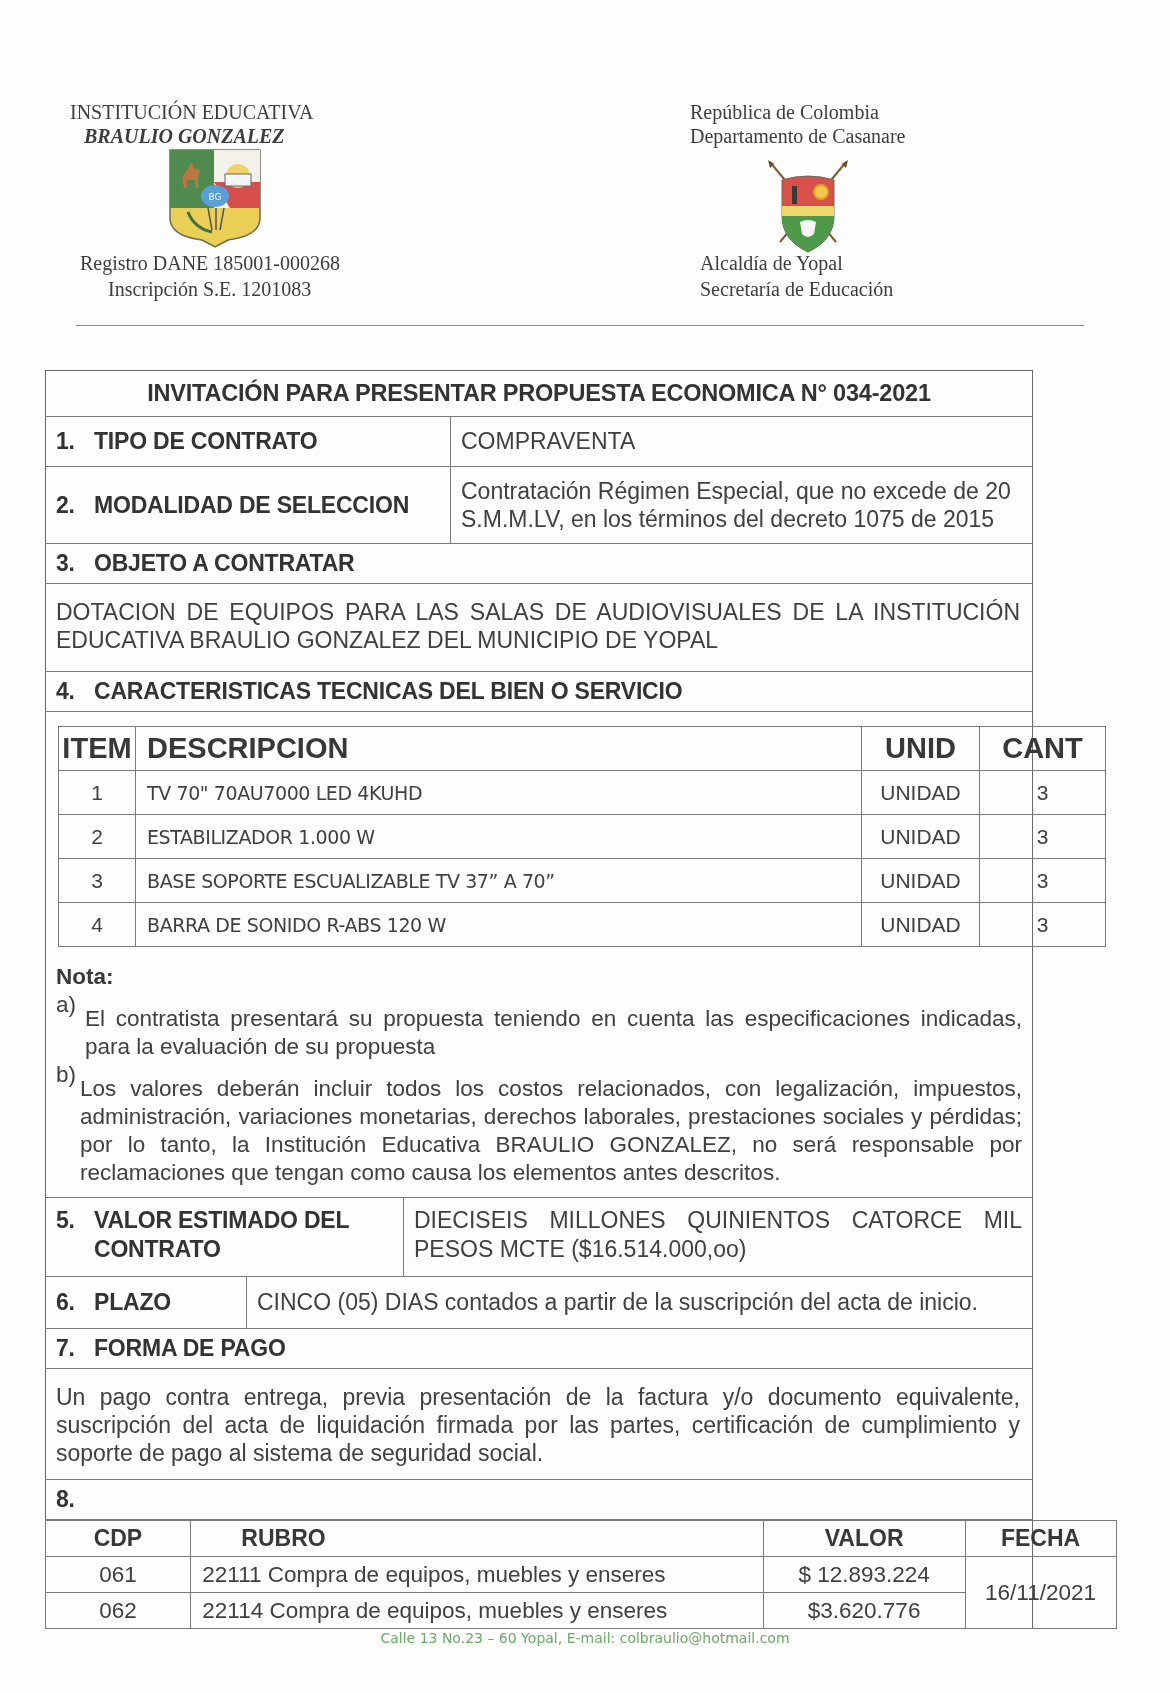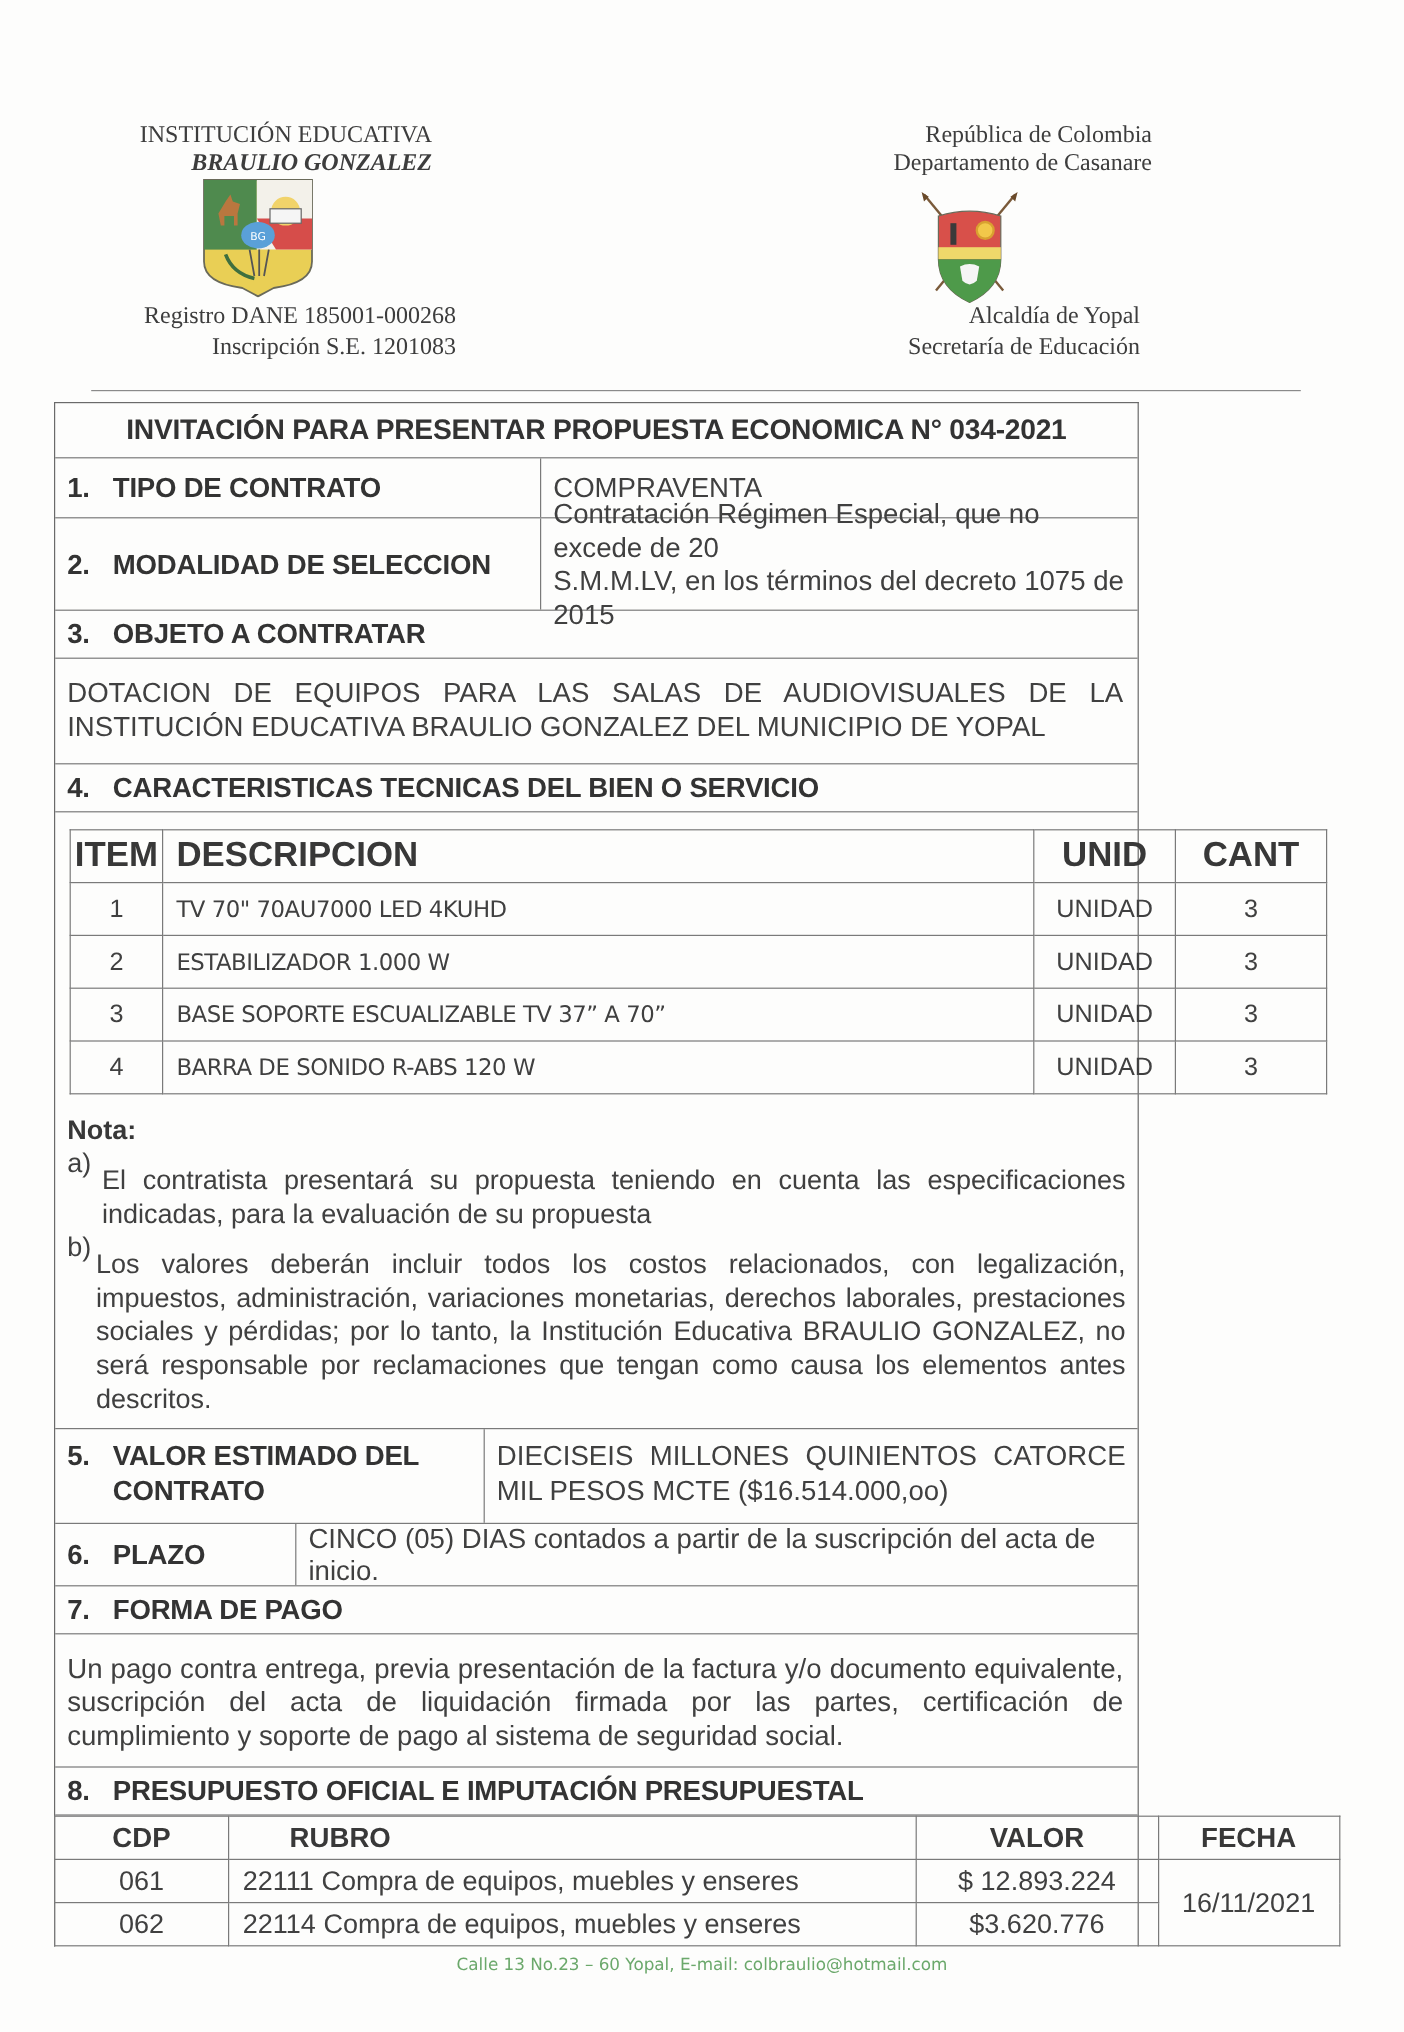--- a/index.html
+++ b/index.html
@@ -1,38 +1,38 @@
 <!DOCTYPE html>
 <html><head>
 <meta charset="utf-8">
 <style>
   * { box-sizing: border-box; margin: 0; padding: 0; }
   html, body { width: 1170px; height: 1693px; background: #fdfdfc; overflow: hidden; }
   body { position: relative; color: #3a3a3a; font-family: "Liberation Sans", sans-serif; }
 
   
-  .lh { position: absolute; font-family: "Liberation Serif", serif; color: #3d3d3d; text-align: right; }
+  .lh { position: absolute; font-family: "Liberation Serif", serif; color: #3d3d3d; text-align: left; }
   .lh-left { left: 70px; top: 100px; width: 290px; }
   .lh-left .l1 { font-size: 20px; line-height: 24px; }
   .lh-left .l2 { font-size: 20px; line-height: 24px; font-weight: bold; font-style: italic; padding-left: 14px; }
   .lh-left-bottom { left: 80px; top: 250px; width: 300px; }
   .lh-left-bottom div { font-size: 20px; line-height: 26px; }
   .lh-left-bottom .indent { padding-left: 28px; }
   .lh-right { left: 690px; top: 100px; width: 270px; }
   .lh-right div { font-size: 20px; line-height: 24px; }
   .lh-right-bottom { left: 700px; top: 250px; width: 250px; }
   .lh-right-bottom div { font-size: 20px; line-height: 26px; }
 
   .crest-left { position: absolute; left: 168px; top: 148px; width: 94px; height: 100px; }
   .crest-right { position: absolute; left: 766px; top: 160px; width: 84px; height: 96px; }
 
   .head-rule { position: absolute; left: 76px; top: 325px; width: 1008px; height: 0; border-top: 1.5px solid #8a8a8a; }
 
   
-  .form { position: absolute; left: 45px; top: 335px; width: 904px; border: 1.5px solid #6a6a6a; border-bottom: none; }
+  .form { position: absolute; left: 45px; top: 370px; width: 988px; border: 1.5px solid #6a6a6a; border-bottom: none; }
   .row { display: flex; border-bottom: 1.5px solid #7a7a7a; }
   .cell { padding: 0 10px; display: flex; align-items: center; }
   .cell + .cell { border-left: 1.5px solid #7a7a7a; }
   .hdr { font-weight: bold; font-size: 23px; color: #333; letter-spacing: -0.2px; }
   .val { font-size: 23px; color: #404040; }
   .title-row { height: 46px; justify-content: center; align-items: center; }
   .title-row .hdr { font-size: 23.5px; }
   .num { display: inline-block; width: 38px; }
 
   .r1 { height: 50px; }
@@ -253,21 +253,20 @@
       <span>FORMA DE PAGO</span>
     </div>
   </div>
   <div class="row pago">
     <div class="text-block" style="padding-top:0">Un pago contra entrega, previa presentación de la factura y/o documento equivalente, suscripción del acta de liquidación firmada por las partes, certificación de cumplimiento y soporte de pago al sistema de seguridad social.</div>
   </div>
 
   <div class="row r8">
     <div class="cell hdr">
       <span class="num">8.</span>
-      <span>PRESUPUESTO OFICIAL E IMPUTACIÓN PRESUPUESTAL</span>
     </div>
   </div>
 
   <table class="budget">
     <thead>
       <tr>
         <th class="c-cdp">CDP</th>
         <th class="c-rubro">RUBRO</th>
         <th class="c-valor">VALOR</th>
         <th class="c-fecha">FECHA</th>

